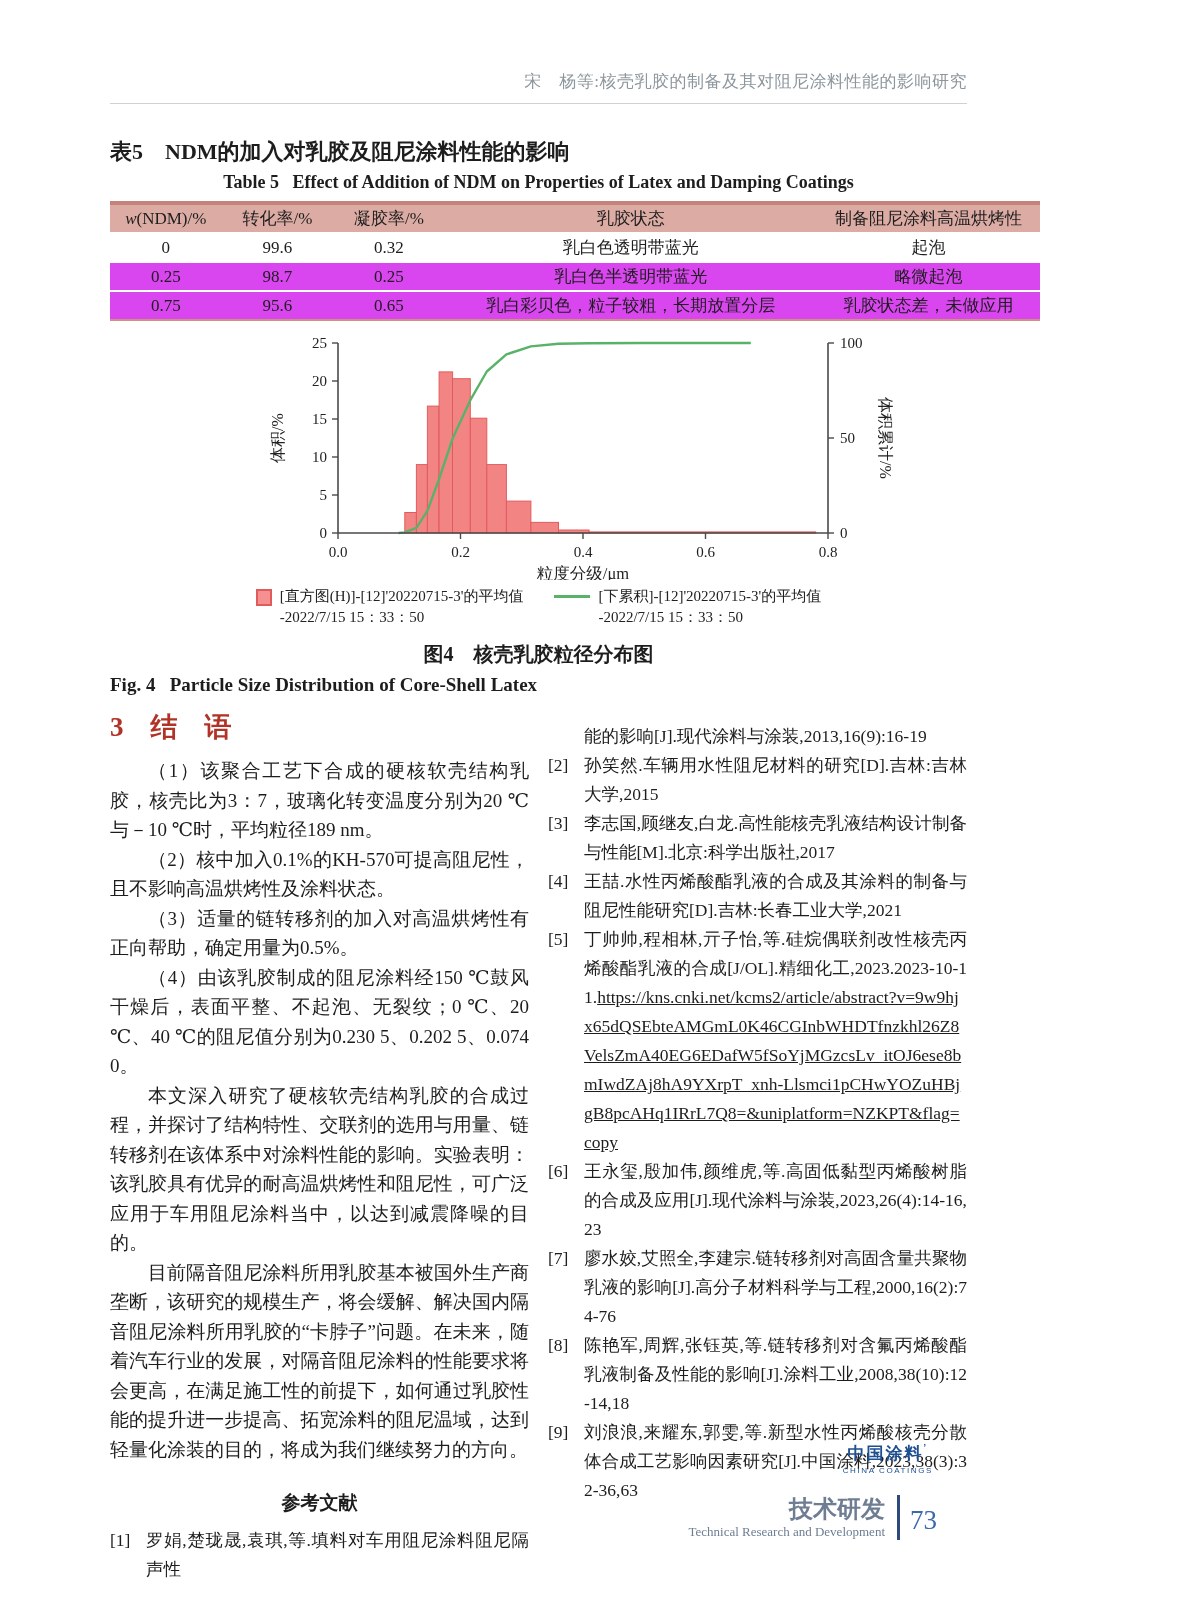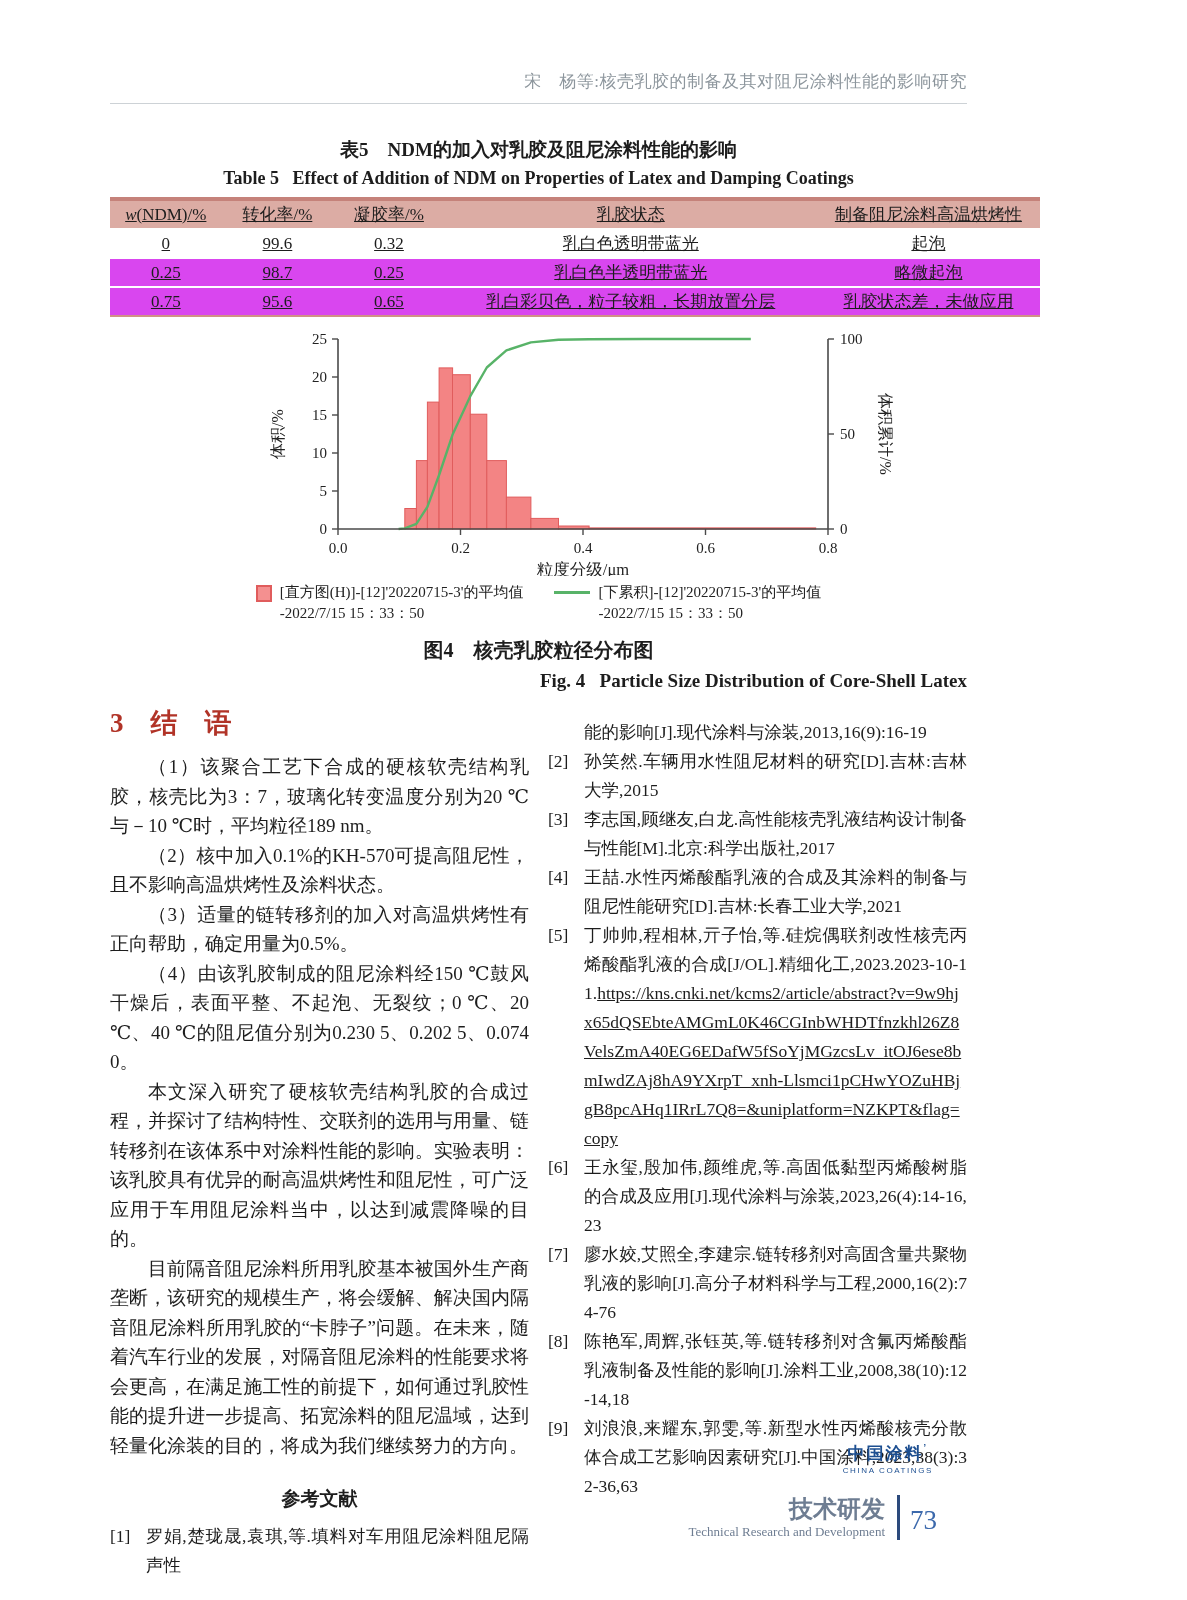--- a/index.html
+++ b/index.html
@@ -15,26 +15,26 @@
 
   
   .running-head{
     text-align:right;font-size:17px;color:#8d969d;line-height:24px;
     letter-spacing:.5px;
   }
   .head-rule{border:none;border-top:1.5px solid #cdd2d6;margin:9px 0 0 0;}
 
   
   .table-block{margin-top:33px;}
-  .tbl-title-cn{text-align:center;font-weight:bold;font-size:19px;white-space:pre-wrap;}
+  .tbl-title-cn{font-weight:bold;font-size:22px;white-space:pre-wrap;}
   .tbl-title-en{text-align:center;font-weight:bold;font-size:18px;margin-top:5px;white-space:pre-wrap;}
   table.perf-table{
     width:930px;margin:8px auto 0 auto;border-collapse:collapse;
     font-size:17px;table-layout:fixed;
-    border-top:4px solid #c5827a;border-bottom:2px solid #cf9186;text-decoration:underline;
+    border-top:4px solid #c5827a;border-bottom:2px solid #cf9186;
   }
   table.perf-table th,table.perf-table td{
     text-align:center;font-weight:normal;padding:0 4px;height:27px;
     border-top:2px solid #ffffff;
   }
   table.perf-table thead tr{background:#dcaca4;}
   table.perf-table tbody tr.alt{background:#d946ef;}
   table.perf-table col.c1{width:12%;} table.perf-table col.c2{width:12%;}
   table.perf-table col.c3{width:12%;} table.perf-table col.c4{width:40%;}
   table.perf-table col.c5{width:24%;}
@@ -43,21 +43,21 @@
   .figure-block{margin-top:14px;}
   .chart-wrap{margin-left:143px;}
   .legend{display:flex;justify-content:center;gap:31px;margin-top:2px;font-size:15px;line-height:21px;color:#222;}
   .legend-item{display:flex;align-items:flex-start;}
   .swatch-square{
     width:12px;height:13px;background:#f49090;border:2.5px solid #e05c5c;
     margin:3px 8px 0 0;flex:none;
   }
   .swatch-line{width:36px;height:3px;background:#58b368;margin:9px 8px 0 0;flex:none;}
   .caption-cn{text-align:center;font-weight:bold;font-size:20px;margin-top:13px;white-space:pre-wrap;}
-  .caption-en{text-align:right;font-weight:bold;font-size:19px;margin-top:6px;white-space:pre-wrap;}
+  .caption-en{text-align:left;font-weight:bold;font-size:19px;margin-top:6px;white-space:pre-wrap;}
 
   
   .columns{display:flex;gap:19px;margin-top:12px;}
   .col{flex:1;min-width:0;}
   .section-heading{
     font-size:27px;font-weight:bold;color:#b13327;margin:2px 0 12px 0;line-height:34px;
   }
   .paragraphs p{
     margin:0;text-indent:2em;text-align:justify;
     font-size:19px;line-height:29.5px;

